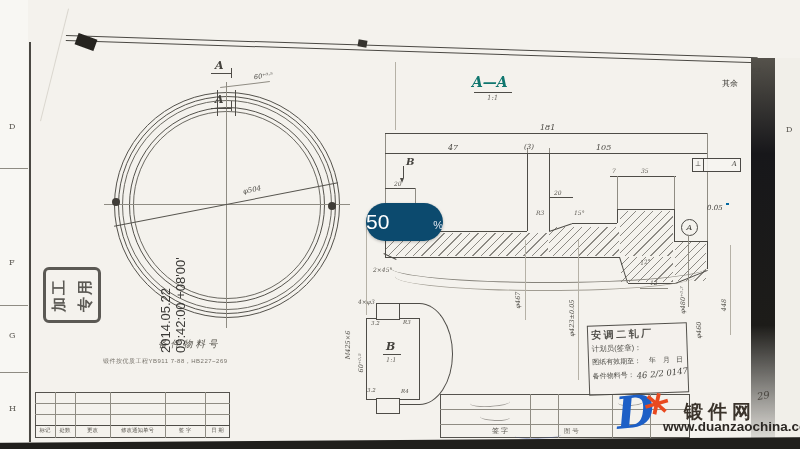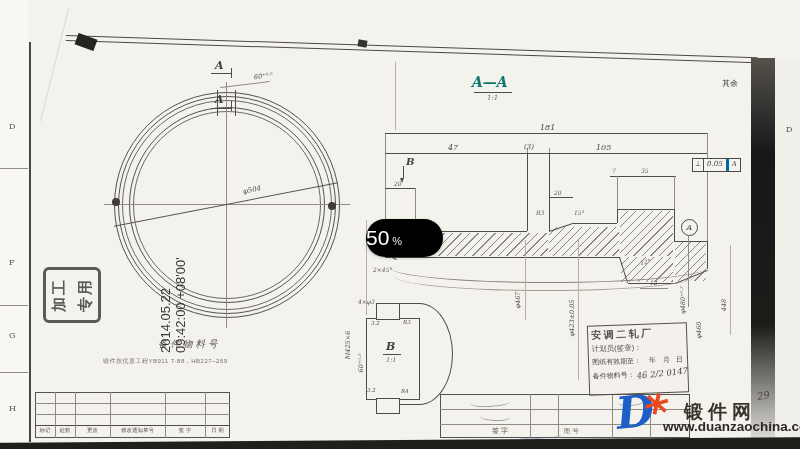--- a/index.html
+++ b/index.html
@@ -134,21 +134,21 @@
     <div class="hl thin" style="left:640px;top:288px;width:28px;"></div>
     <span class="dimS" style="left:650px;top:279px;">12</span>
     <span class="dimS" style="left:373px;top:266px;">2×45°</span>
 
     <span class="a" style="left:406px;top:156px;font:italic bold 10px 'DejaVu Serif',serif;color:#44423d;">B</span>
     <div class="vl" style="left:403px;top:166px;height:12px;"></div>
     <div class="arrN" style="left:400px;top:178px;"></div>
 
     <div class="a" style="left:692px;top:158px;display:flex;background:rgba(246,244,239,.9);border:1px solid #4b4945;height:12px;z-index:25;">
       <span style="font:7px 'DejaVu Sans',sans-serif;color:#44423d;padding:1px 2px;border-right:1px solid #4b4945;">⊥</span>
-      <span style="font:italic 7px 'DejaVu Serif',serif;color:#44423d;padding:1px 3px;border-right:3px solid #0369a1;">0.05</span>
+      <span style="font:italic 7px 'DejaVu Serif',serif;color:#44423d;padding:1px 3px;border-right:3px solid #0369a1;margin-top:44px;">0.05</span>
       <span style="font:italic 7px 'DejaVu Serif',serif;color:#44423d;padding:1px 3px;">A</span>
     </div>
 
     <div class="a" style="left:681px;top:219px;width:15px;height:15px;border:1px solid #4b4945;border-radius:50%;display:flex;align-items:center;justify-content:center;">
       <span style="font:italic 8px 'DejaVu Serif',serif;color:#44423d;">A</span>
     </div>
     <div class="vl thin" style="left:688px;top:235px;height:72px;"></div>
 
     <div class="vl faint" style="left:525px;top:240px;height:80px;"></div>
     <span class="vdim" style="left:518px;top:300px;">φ467</span>
@@ -243,18 +243,18 @@
   </div>
 
   <div style="z-index:60;">
     <span class="a" style="left:616px;top:386px;font:bold italic 44px 'DejaVu Serif',serif;color:#1d5fc6;transform:rotate(-6deg);z-index:61;">D</span>
     <span class="a" style="left:643px;top:384px;font:bold 46px 'DejaVu Sans',sans-serif;color:#e8491f;transform:rotate(12deg);z-index:62;">*</span>
     <span class="a cjk" style="left:684px;top:399px;font-size:19px;font-weight:bold;letter-spacing:5px;color:#3a332b;z-index:63;">锻件网</span>
     <span class="a" style="left:663px;top:419px;font-size:13.5px;font-weight:bold;color:#2c2824;z-index:63;">www.duanzaochina.com</span>
     <span class="a" style="left:757px;top:390px;font:italic 10px 'DejaVu Serif',serif;color:#4a4640;transform:rotate(-10deg);z-index:63;">29</span>
   </div>
 
-  <div class="a" style="left:366px;top:203px;width:77px;height:38px;border-radius:19px;background:#000000;display:flex;align-items:center;justify-content:flex-start;z-index:70;box-shadow:0 1px 3px rgba(0,0,0,.25);margin-top:16px;">
+  <div class="a" style="left:366px;top:203px;width:77px;height:38px;border-radius:19px;background:#0c4a6e;display:flex;align-items:center;justify-content:space-between;z-index:70;box-shadow:0 1px 3px rgba(0,0,0,.25);">
     <span style="color:#ffffff;font-size:21px;">50</span>
     <span style="color:#dfe5ee;font-size:11px;margin-left:3px;margin-top:6px;">%</span>
   </div>
 
 </div>
 
 </body></html>

